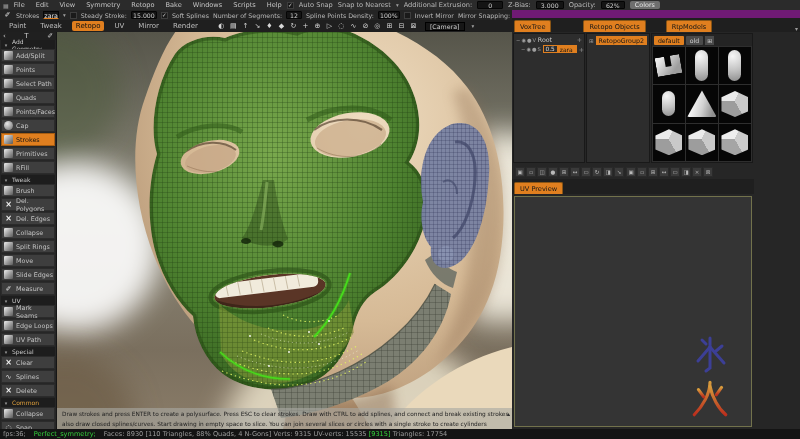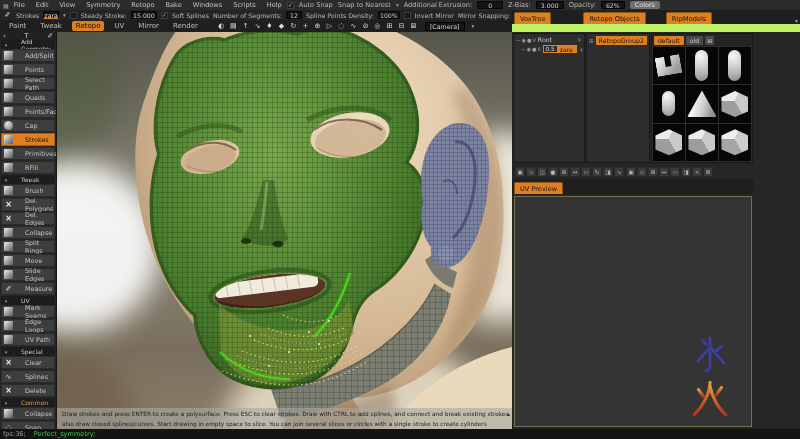--- a/index.html
+++ b/index.html
@@ -17,32 +17,32 @@
   .row23{display:flex;height:22px;}
   .left512{width:512px;display:flex;flex-direction:column;}
   .bar2{height:10px;background:#242424;display:flex;align-items:center;gap:4px;padding:0 3px;font-size:6.3px;color:#bdbdbd;white-space:nowrap;overflow:hidden;}
   .preset{background:#161616;border:1px solid #060606;border-bottom:1px solid #e07f1f;color:#e0e0e0;width:52px;height:8px;font-size:6.3px;display:inline-flex;align-items:center;justify-content:center;}
   .bar3{height:12px;background:#1f1f1f;display:flex;align-items:center;gap:7px;padding:0 5px;font-size:7px;white-space:nowrap;overflow:hidden;}
   .ws-tab{color:#bdbdbd;padding:1px 4px;border-radius:2px;}
   .ws-tab.active{background:#e07f1f;color:#111;}
   .vicons{display:flex;gap:3px;margin-left:8px;color:#d8d8d8;font-size:7px;}
   .vicon{width:9px;text-align:center;}
   .camerabox{background:#161616;border:1px solid #000;color:#cfcfcf;font-size:6.3px;height:9px;padding:0 4px;display:inline-flex;align-items:center;}
-  .right288{width:288px;background:#bef264;display:flex;}
+  .right288{width:288px;background:#701a75;display:flex;align-items:flex-end;}
   .ptabstrip{display:flex;align-items:flex-end;width:100%;height:14px;background:#1f1f1f;padding:0 2px;}
   .ptab{background:#e07f1f;color:#161616;font-size:6.6px;padding:2px 5px 1px;border-radius:2px 2px 0 0;border:1px solid #8a5515;border-bottom:none;white-space:nowrap;}
   .ptab.t2{margin-left:32px;}
   .ptab.t3{margin-left:20px;margin-top:32px;}
   .strip-caret{margin-left:auto;color:#9a9a9a;font-size:6px;}
   
   .main{display:flex;height:397px;}
   
   .ltb{width:57px;background:#262626;display:flex;flex-direction:column;overflow:hidden;border-right:1px solid #161616;}
   .ltb-head{height:12px;display:flex;align-items:center;justify-content:space-between;padding:0 3px;color:#cfcfcf;font-size:7px;background:#202020;}
-  .trow{display:flex;align-items:center;gap:12px;margin:0 1px 1px;flex:none;}
+  .trow{display:flex;align-items:center;gap:3px;margin:0 1px 1px;flex:none;}
   .trow.hdr{height:9px;background:#1d1d1d;color:#c9c9c9;font-size:6px;padding-left:2px;margin-bottom:0;}
   .trow.hdr .ic{background:none;color:#9a9a9a;font-size:5px;width:6px;}
   .trow.hdr.common{color:#e0a03c;}
   .trow.tool{height:13px;background:#3e3e3e;border:1px solid #2b2b2b;color:#c2c2c2;font-size:6.4px;padding-left:2px;}
   .trow.tool.active{background:#e07f1f;color:#141414;border-color:#a65d12;}
   .ic{width:9px;height:9px;flex:none;display:inline-flex;align-items:center;justify-content:center;font-size:7px;color:#ececec;}
   .ic.cube{background:linear-gradient(135deg,#d9d9d9 15%,#9a9a9a 55%,#626262 95%);border-radius:1px;}
   .ic.ball{background:radial-gradient(circle at 35% 30%,#e6e6e6,#8f8f8f 70%);border-radius:50%;}
   .ic.x{color:#f2f2f2;font-weight:bold;font-size:8px;}
   .ic.pen{color:#e3e3e3;font-size:7px;}
@@ -608,15 +608,18 @@
             </g>
           </svg>
         </div>
       </div>
     </div>
   </div>
 
   <div class="status">
     <span>fps:36;</span>
     <span class="grn">Perfect_symmetry;</span>
+    <span>
+      <span>Faces: 8930 [110 Triangles, 88% Quads, 4 N-Gons]  Verts: 9315   UV-verts: 15535 </span><span class="grn">[9315]</span><span> Triangles: 17754</span>
+    </span>
   </div>
 
 </div>
 
 </body></html>

